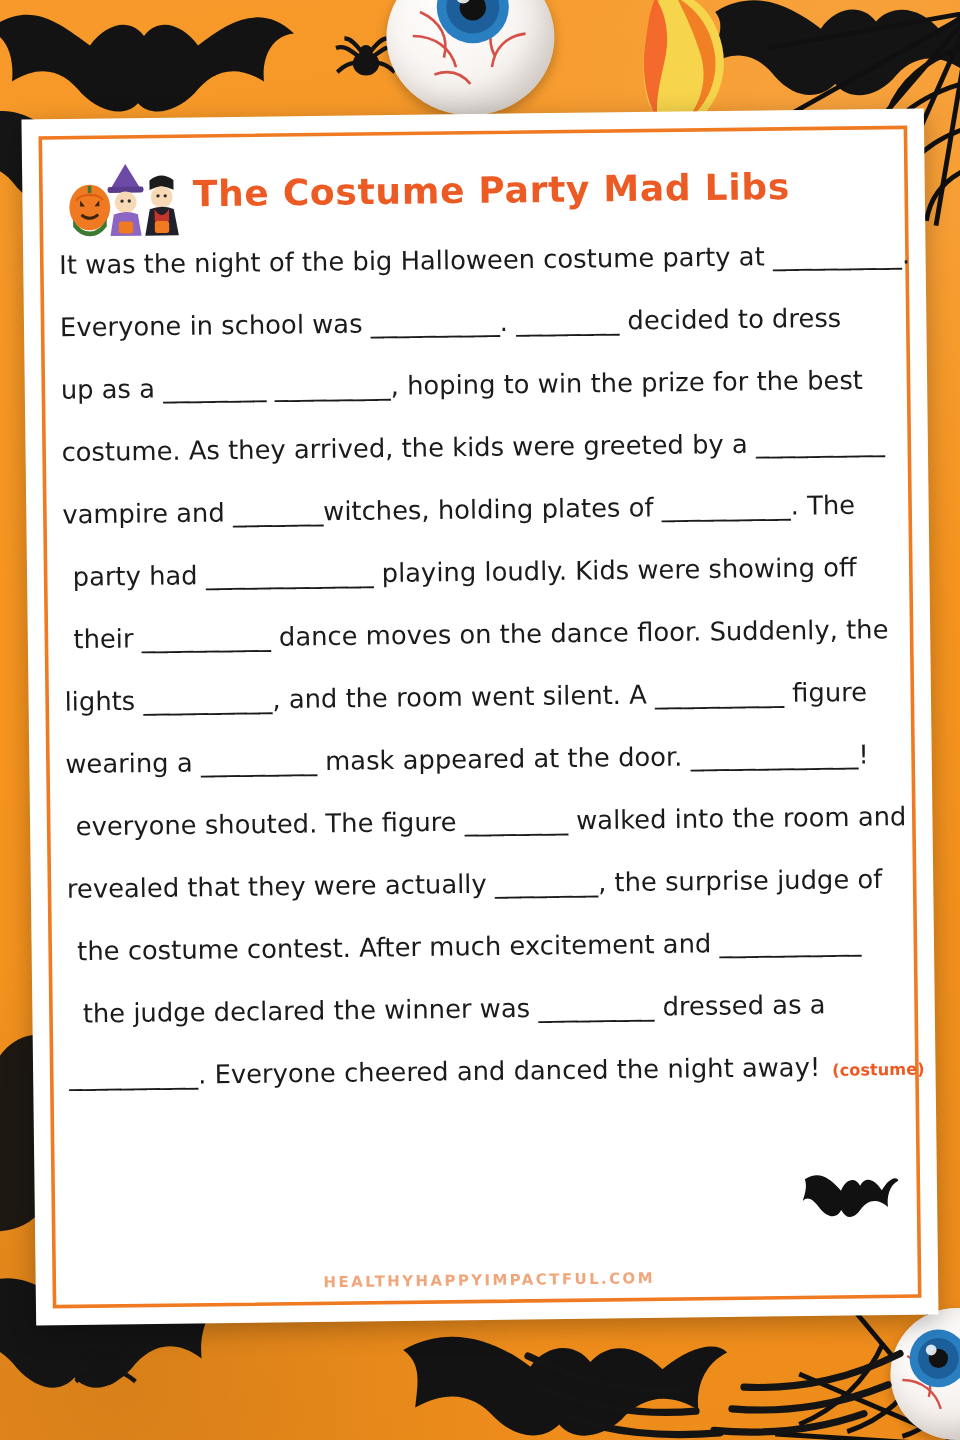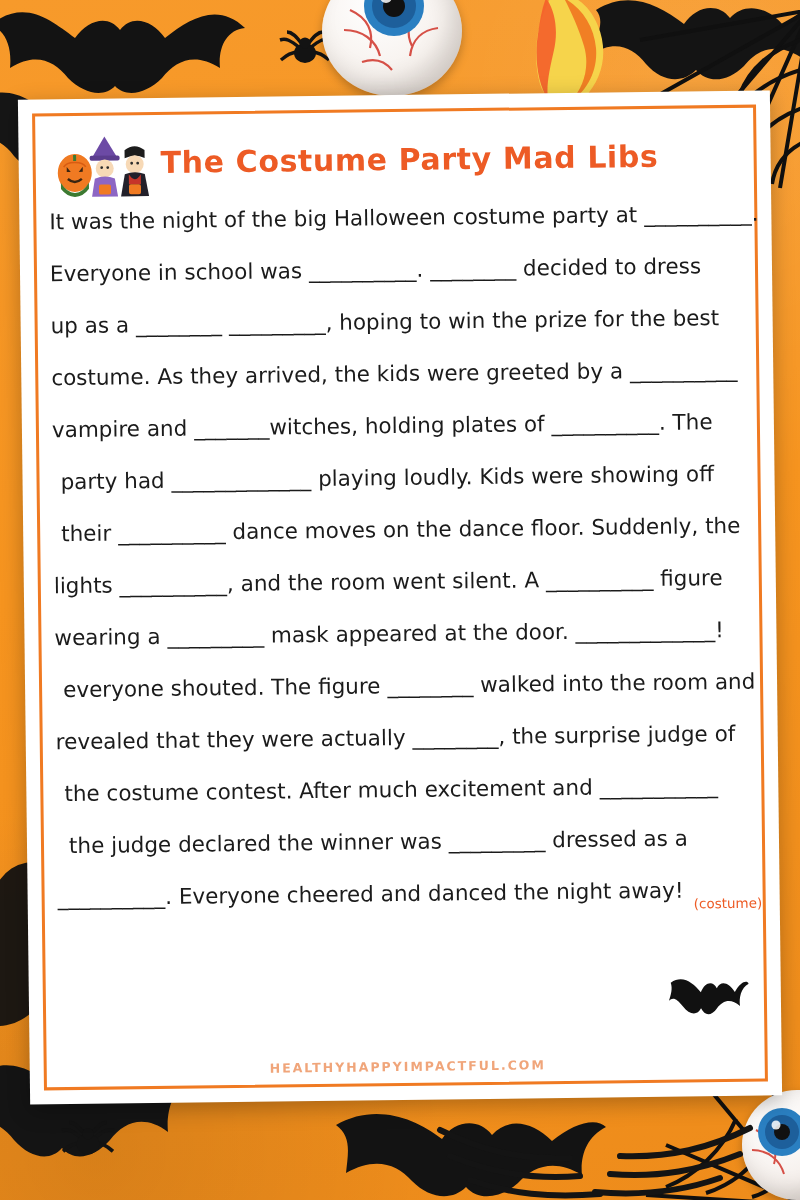--- a/index.html
+++ b/index.html
@@ -104,24 +104,23 @@
   }
 
   .cues {
     position: relative;
     height: 0;
   }
   .cue {
     position: absolute;
     top: 2px;
     font-size: 13.5px;
-    font-weight: normal;
+    font-weight: bold;
     color: #ED5B25;
     white-space: nowrap;
-    margin-top: 11px;
   }
 
   
   .ind-0 { margin-left: 0px; }
   .ind-1 { margin-left: 8px; }
   .ind-2 { margin-left: 12px; }
 
   #footer-url {
     position: absolute;
     bottom: 4px;

